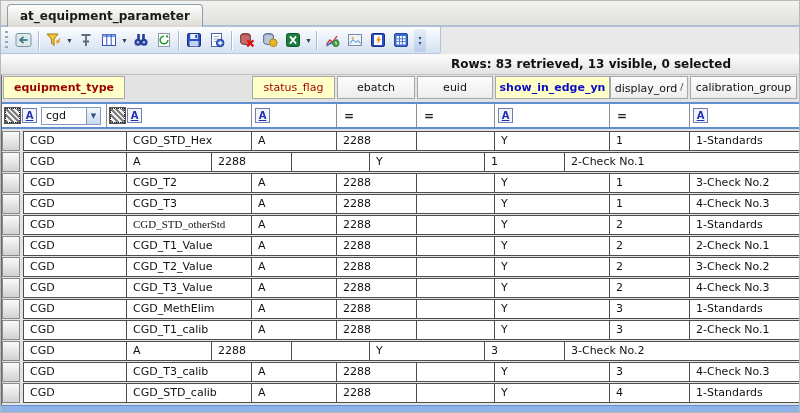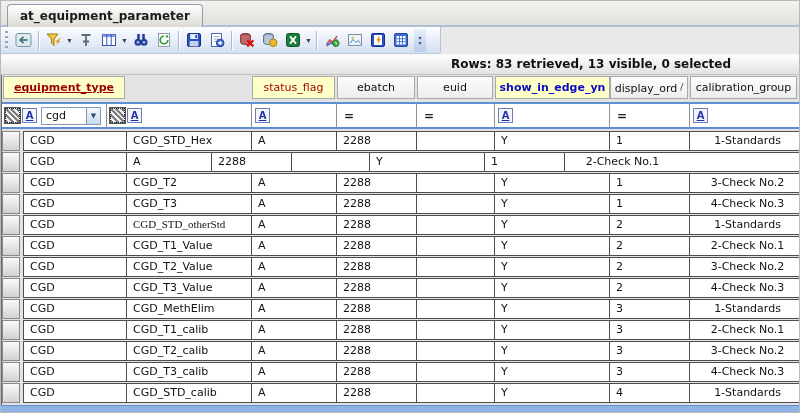--- a/index.html
+++ b/index.html
@@ -30,21 +30,21 @@
                border-top:1px solid #f5f5f5; border-bottom:1px solid #c0c0c0; }
   .statusbar span { position:absolute; left:420px; width:340px; text-align:center; top:2px; font-size:12px; font-weight:bold; color:#111; }
 
   
   .gridarea { position:absolute; top:74px; left:0; width:800px; height:339px; background:#e3e3e3; border-left:1px solid #6b6b6b; border-right:1px solid #9a9a9a; }
   .headers { position:absolute; top:1px; left:0; width:798px; height:24px; }
   .hcell { position:absolute; top:0; height:23px; border:1px solid #a8a8a8; background:linear-gradient(#fdfdfd,#ededed);
            font-size:11px; text-align:center; line-height:21px; color:#111; }
   .hcell.bg-yellow { background:#ffffc8; }
   .hcell .lbl.red { color:#9b0000; font-weight:normal; }
-  .hcell .lbl.red-underline { color:#9b0000; font-weight:bold; text-decoration:underline; }
+  .hcell .lbl.red-underline { color:#9b0000; font-weight:bold; }
   .hcell .lbl.blue { color:#0b0bc4; font-weight:bold; }
   .sortmark { font-size:9px; color:#333; margin-left:3px; vertical-align:2px; }
 
   .filterrow { position:absolute; top:27px; left:0; width:798px; height:27px; background:#ffffff;
                border-top:2px solid #5f8fd0; border-bottom:2px solid #5f8fd0; }
   .fcell { position:absolute; top:0; height:23px; border-right:1px solid #8f8f8f; display:flex; align-items:center; padding-left:3px; gap:2px; }
   .patternbtn { width:15px; height:15px; border:1px dotted #222; outline:1px solid #555;
                 background:repeating-linear-gradient(45deg,#7e7e7e 0 2px,#f2f2f2 2px 4px); }
   .casebtn { width:15px; height:15px; border:1px solid #6d7fb4; background:#f4f6fc; color:#2030b0;
              font-size:10px; font-weight:bold; text-align:center; line-height:13px; text-decoration:underline; }
@@ -53,21 +53,21 @@
   .combo .val { width:44px; background:#fff; font-size:11px; line-height:16px; padding-left:4px; color:#111; }
   .combo .arrowbtn { width:14px; background:linear-gradient(#f5f8fc,#c9d9ef); border-left:1px solid #7f9db9;
                      font-size:7px; color:#31507a; text-align:center; line-height:16px; }
 
   
   .rows { position:absolute; top:56px; left:0; width:798px; }
   .row { display:flex; align-items:stretch; height:20px; margin-bottom:1px; }
   .selcell { width:18px; margin-right:3px; border:1px solid #8a8a8a; background:linear-gradient(#fafafa,#d2d2d2); }
   .rowbox { display:flex; width:777px; border:1px solid #4d4d4d; background:#fff; }
   .dcell { border-right:1px solid #4d4d4d; font-size:11px; color:#111; line-height:17px; padding-left:6px; overflow:hidden; white-space:nowrap; }
-  .dcell:last-child { border-right:none;text-align:center; }
+  .dcell:last-child { border-right:none; }
 
   .bottomstrip { position:absolute; left:0; top:404px; width:800px; height:9px; background:#8fb3e6; border-top:1px solid #5f8fd0; }
 </style>
 </head>
 <body>
 
 <div class="screen">
 
   <div class="tabbar">
     <div class="tab">
@@ -418,21 +418,20 @@
             <div class="dcell" style="width: 78px;"></div>
             <div class="dcell" style="width: 115px;">Y</div>
             <div class="dcell" style="width: 80px;">3</div>
             <div class="dcell" style="width: 109px;">2-Check No.1</div>
           </div>
         </div>
         <div class="row">
           <div class="selcell"></div>
           <div class="rowbox">
             <div class="dcell" style="width: 103px;">CGD</div>
-            <div class="dcell" style="width: 125px;">CGD_T2_calib</div>
             <div class="dcell" style="width: 85px;">A</div>
             <div class="dcell" style="width: 80px;">2288</div>
             <div class="dcell" style="width: 78px;"></div>
             <div class="dcell" style="width: 115px;">Y</div>
             <div class="dcell" style="width: 80px;">3</div>
             <div class="dcell" style="width: 109px;">3-Check No.2</div>
           </div>
         </div>
         <div class="row">
           <div class="selcell"></div>

